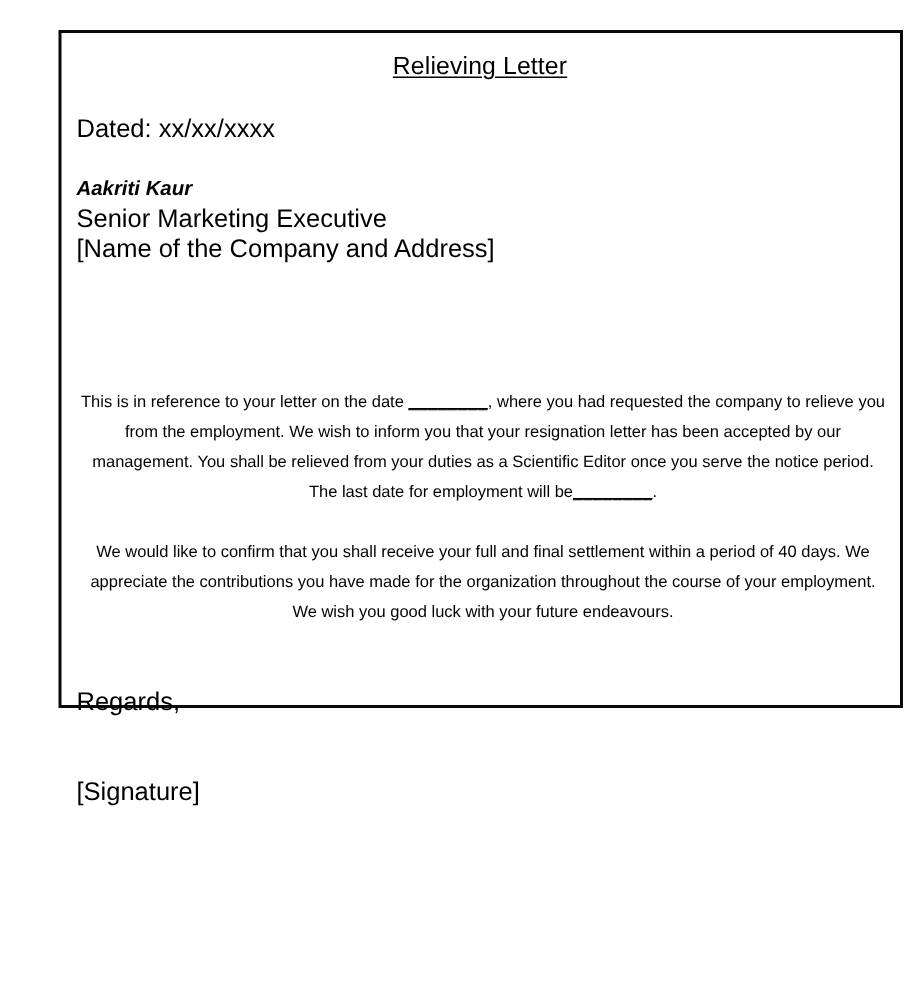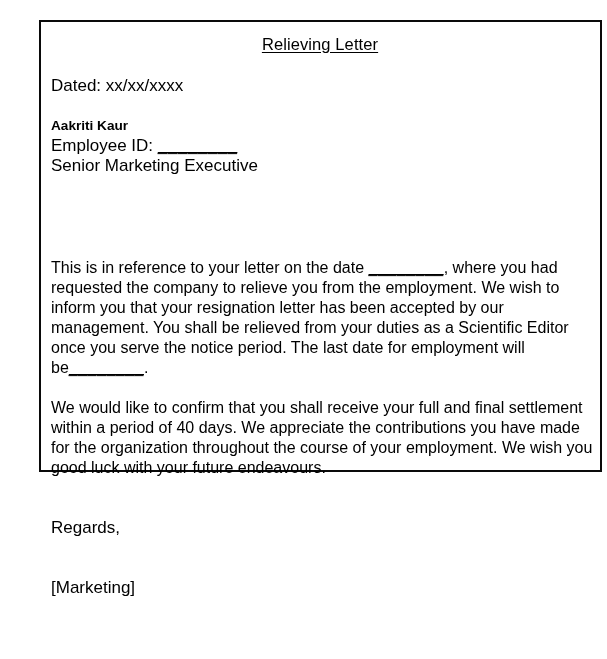--- a/index.html
+++ b/index.html
@@ -51,27 +51,28 @@
 
   .gap-after-title { height: 22px; }
   .gap-sm  { height: 20px; }
   .gap-md  { height: 40px; }
   .gap-lg  { height: 42px; }
 
   .name-line {
     font-weight: bold;
     font-size: 13.6px;
     line-height: 20px;
+    font-style: italic;
   }
 
   .para {
-    font-size: 16px;
+    font-size: 11px;
     line-height: 20px;
     width: 542px;
-    text-align: left;
+    text-align: center;
     margin: 0;
   }
 
   .blank-fill {
     text-decoration: underline;
     letter-spacing: 0.5px;
   }
 
   .nowrap-tight { white-space: nowrap; }
 </style>
@@ -84,24 +85,24 @@
     <div class="doc-title">Relieving Letter</div>
 
     <div class="gap-after-title"></div>
 
     <div class="block">Dated: xx/xx/xxxx</div>
 
     <div class="gap-sm"></div>
 
     <div class="name-line">Aakriti Kaur</div>
 
-    <div class="block nowrap-tight"><span>Employee ID: </span><span class="blank-fill">________</span></div>
 
     <div class="block">Senior Marketing Executive</div>
 
+    <div class="block">[Name of the Company and Address]</div>
 
     <div class="gap-lg"></div>
 
 
     <div class="gap-sm"></div>
 
 
     <div class="gap-sm"></div>
 
     <p class="para"><span>This is in reference to your letter on the date </span><span class="blank-fill">________</span><span>, where you had requested the company to relieve you from the employment. We wish to inform you that your resignation letter has been accepted by our management. You shall be relieved from your duties as a Scientific Editor once you serve the notice period. The last date for employment will be</span><span class="blank-fill">________</span><span>.</span></p>
@@ -110,16 +111,16 @@
 
     <p class="para">We would like to confirm that you shall receive your full and final settlement within a period of 40 days. We appreciate the contributions you have made for the organization throughout the course of your employment. We wish you good luck with your future endeavours.</p>
 
     <div class="gap-md"></div>
 
     <div class="block">Regards,</div>
 
     <div class="gap-md"></div>
 
 
-    <div class="block">[Marketing]</div>
+    <div class="block">[Signature]</div>
 
   </div>
 </div>
 
 </body></html>

